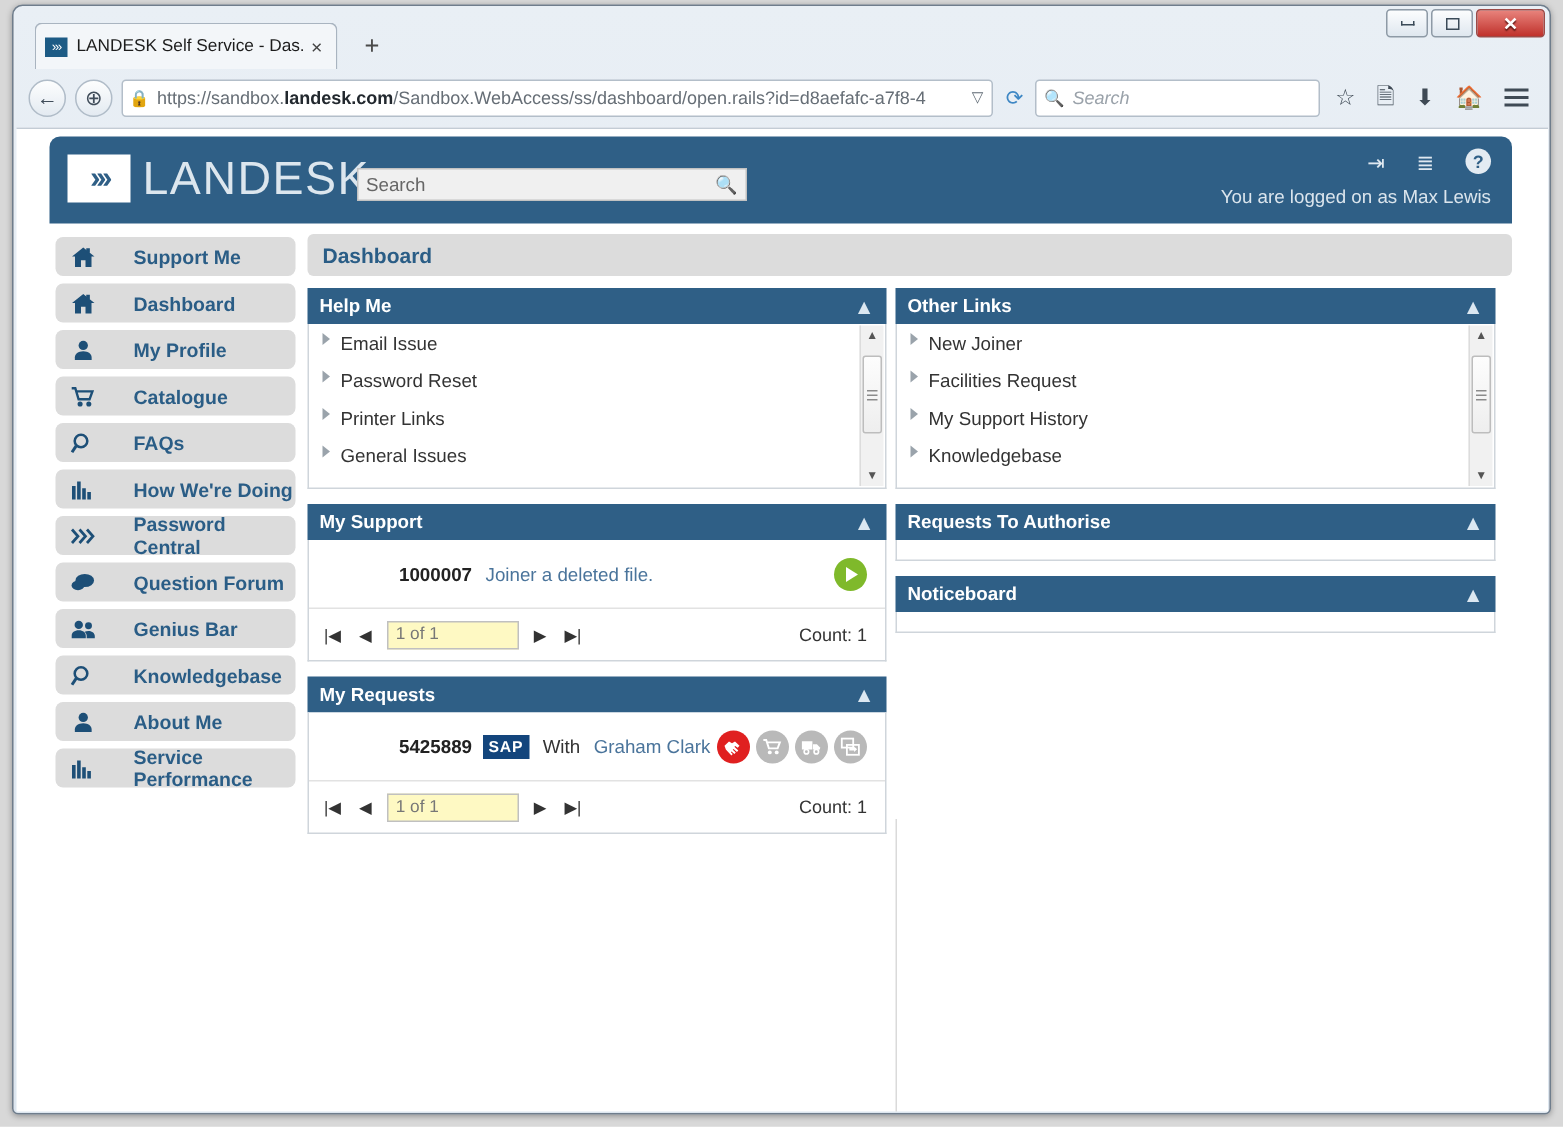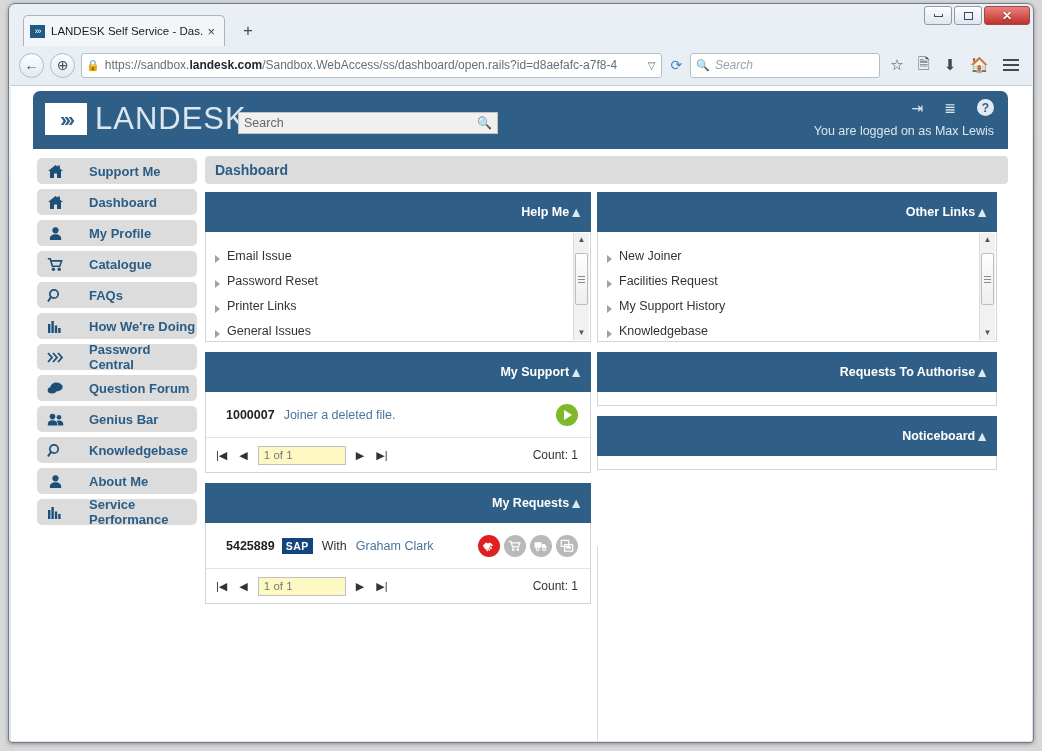--- a/index.html
+++ b/index.html
@@ -150,31 +150,31 @@
     display: flex; align-items: center; padding-left: 10px; margin-bottom: 8px;
   }
   #page-title { font-size: 14px; font-weight: bold; color: #2a5d86; }
 
   #cols { display: flex; gap: 6px; }
   #col-left { width: 386px; }
   #col-right { width: 400px; }
 
   .panel { margin-bottom: 10px; background: #fff; }
   .panel-head {
-    height: 40px; background: #2f5f86; display: flex; align-items: center;
-    padding: 0 8px; color: #fff; text-align: right;
+    height: 24px; background: #2f5f86; display: flex; align-items: center;
+    padding: 0 8px; color: #fff;
   }
   .panel-title { font-size: 12.5px; font-weight: bold; flex: 1; }
   .collapse-ico { font-size: 14px; color: #dbe7f1; cursor: pointer; line-height: 1; }
   .panel-body { border: 1px solid #cfd5db; border-top: none; background: #fff; position: relative; }
 
   
   .tree { padding: 6px 0 4px 0; }
   .tree-item {
-    display: flex; align-items: flex-end; height: 25px; padding-left: 9px;
+    display: flex; align-items: flex-start; height: 25px; padding-left: 9px;
     gap: 7px; cursor: pointer;
   }
   .tri {
     width: 0; height: 0; border-left: 5px solid #9aa3ab;
     border-top: 4px solid transparent; border-bottom: 4px solid transparent; flex: none;
   }
   .tree-item .lbl { font-size: 12.5px; color: #333; }
 
   
   .vscroll {
@@ -191,21 +191,21 @@
     cursor: pointer;
   }
   .vs-grip { width: 7px; }
   .vs-grip i { display: block; height: 1px; background: #8b8b8b; margin: 2px 0; }
 
   
   .rec-row {
     height: 46px; display: flex; align-items: center; padding: 0 12px 0 20px;
     border-bottom: 1px solid #e2e2e2;
   }
-  .rec-id { font-size: 12.5px; color: #222; font-weight: bold; }
+  .rec-id { font-size: 12.5px; color: #222; font-weight: bold; margin-left: 40px; }
   .rec-link { font-size: 12.5px; color: #4a749b; margin-left: 9px; cursor: pointer; }
   .rec-plain { font-size: 12.5px; color: #333; margin-left: 9px; }
   .sap-badge {
     margin-left: 7px; background: #13457c; color: #fff; font-size: 10.5px;
     font-weight: bold; padding: 2px 4px; letter-spacing: .5px;
   }
   .spacer { flex: 1; }
   .play-btn {
     width: 22px; height: 22px; border-radius: 50%; background: #7fb92b;
     display: flex; align-items: center; justify-content: center; cursor: pointer;

